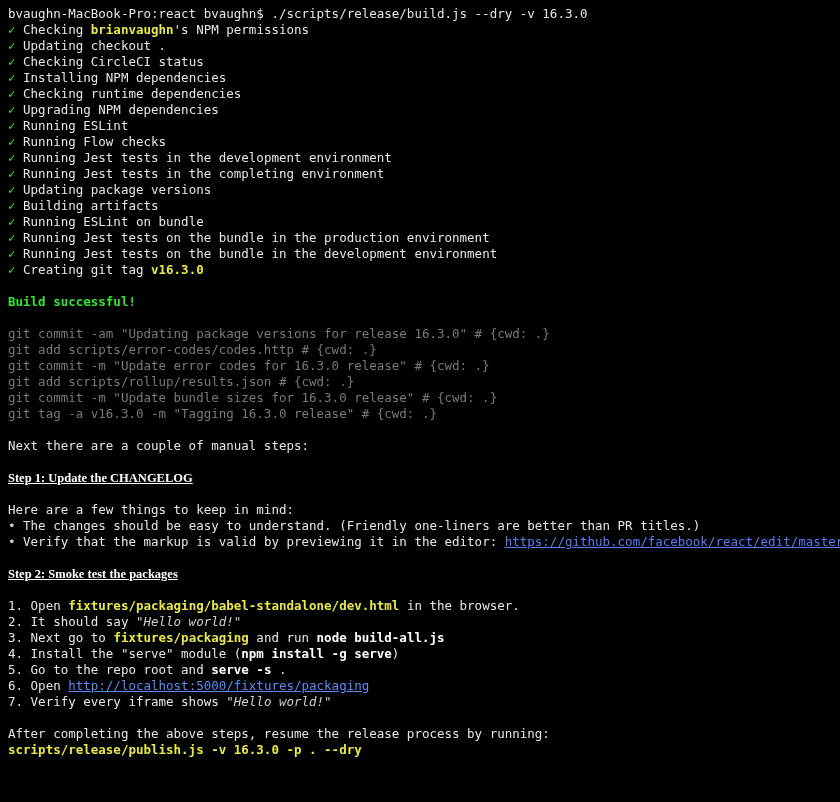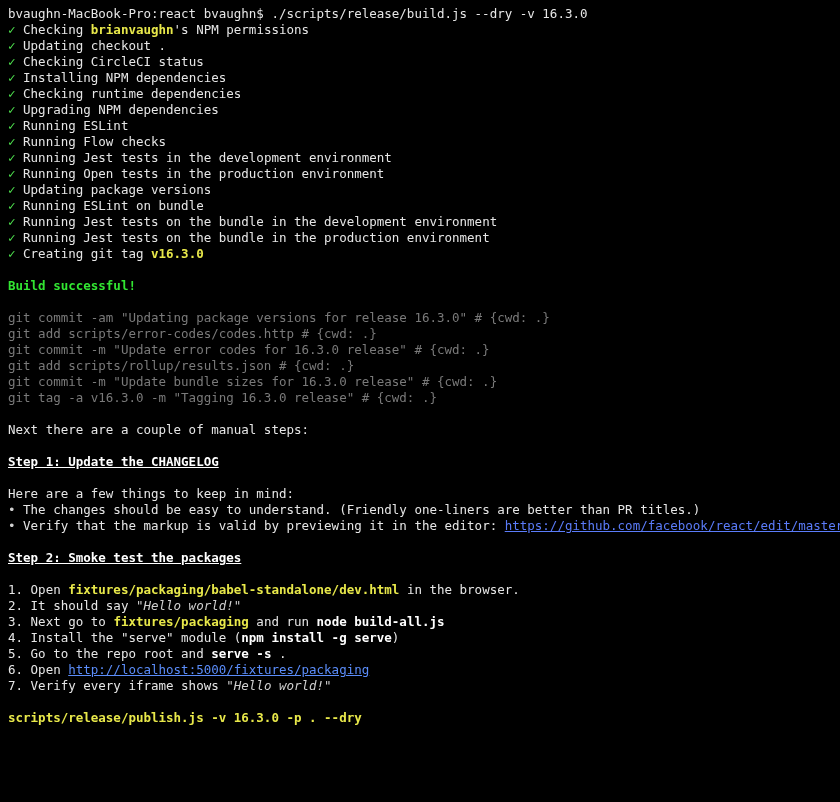--- a/index.html
+++ b/index.html
@@ -28,21 +28,21 @@
   }
   .blank { height: 16px; }
   .check {
     color: #4ee24e;
   }
   .white { color: #e6e6e6; }
   .yellow { color: #e8e84a; font-weight: bold; }
   .green-bold { color: #32e632; font-weight: bold; }
   .dim { color: #7a7a7a; }
   .bold-white { color: #ffffff; font-weight: bold; }
-  .underline-white { color: #ffffff; font-weight: bold; text-decoration: underline; }
+  .underline-white { color: #ffffff; font-weight: bold; text-decoration: underline; font-family: Liberation Serif, serif; }
   .link { color: #5b7cfa; text-decoration: underline; }
   .link2 { color: #5b8dfa; text-decoration: underline; }
   .italic { font-style: italic; color: #d0d0d0; }
   .bullet { color: #d0d0d0; }
   .cmdline { color: #e8e84a; font-weight: bold; }
 </style>
 </head>
 <body>
 
 <div class="terminal">
@@ -52,25 +52,26 @@
   <div>
     <div class="line"><span class="check">✓</span><span class="white"> </span><span class="white">Checking </span><span class="yellow">brianvaughn</span><span class="white">'s NPM permissions</span></div>
     <div class="line"><span class="check">✓</span><span class="white"> </span><span class="white">Updating checkout </span><span class="yellow"></span><span class="white">.</span></div>
     <div class="line"><span class="check">✓</span><span class="white"> </span><span class="white">Checking CircleCI status</span><span class="yellow"></span><span class="white"></span></div>
     <div class="line"><span class="check">✓</span><span class="white"> </span><span class="white">Installing NPM dependencies</span><span class="yellow"></span><span class="white"></span></div>
     <div class="line"><span class="check">✓</span><span class="white"> </span><span class="white">Checking runtime dependencies</span><span class="yellow"></span><span class="white"></span></div>
     <div class="line"><span class="check">✓</span><span class="white"> </span><span class="white">Upgrading NPM dependencies</span><span class="yellow"></span><span class="white"></span></div>
     <div class="line"><span class="check">✓</span><span class="white"> </span><span class="white">Running ESLint</span><span class="yellow"></span><span class="white"></span></div>
     <div class="line"><span class="check">✓</span><span class="white"> </span><span class="white">Running Flow checks</span><span class="yellow"></span><span class="white"></span></div>
     <div class="line"><span class="check">✓</span><span class="white"> </span><span class="white">Running Jest tests in the development environment</span><span class="yellow"></span><span class="white"></span></div>
-    <div class="line"><span class="check">✓</span><span class="white"> </span><span class="white">Running Open tests in the production environment</span><span class="yellow"></span><span class="white"></span></div>
+    <div class="line"><span class="check">✓</span><span class="white"> </span><span class="white">Running Jest tests in the completing environment</span><span class="yellow"></span><span class="white"></span></div>
     <div class="line"><span class="check">✓</span><span class="white"> </span><span class="white">Updating package versions</span><span class="yellow"></span><span class="white"></span></div>
+    <div class="line"><span class="check">✓</span><span class="white"> </span><span class="white">Building artifacts</span><span class="yellow"></span><span class="white"></span></div>
     <div class="line"><span class="check">✓</span><span class="white"> </span><span class="white">Running ESLint on bundle</span><span class="yellow"></span><span class="white"></span></div>
+    <div class="line"><span class="check">✓</span><span class="white"> </span><span class="white">Running Jest tests on the bundle in the production environment</span><span class="yellow"></span><span class="white"></span></div>
     <div class="line"><span class="check">✓</span><span class="white"> </span><span class="white">Running Jest tests on the bundle in the development environment</span><span class="yellow"></span><span class="white"></span></div>
-    <div class="line"><span class="check">✓</span><span class="white"> </span><span class="white">Running Jest tests on the bundle in the production environment</span><span class="yellow"></span><span class="white"></span></div>
     <div class="line"><span class="check">✓</span><span class="white"> </span><span class="white">Creating git tag </span><span class="yellow">v16.3.0</span><span class="white"></span></div>
   </div>
 
   <div class="blank"></div>
   <div class="line"><span class="green-bold">Build successful!</span></div>
   <div class="blank"></div>
 
 
   <div>
     <div class="line dim">git commit -am "Updating package versions for release 16.3.0" # {cwd: .}</div>
@@ -102,15 +103,16 @@
     <div class="line"><span class="white">1. </span><span class="white">Open </span><span class="yellow">fixtures/packaging/babel-standalone/dev.html</span><span class="white"> in the browser.</span></div>
     <div class="line"><span class="white">2. </span><span class="white">It should say </span><span class="italic">"Hello world!"</span></div>
     <div class="line"><span class="white">3. </span><span class="white">Next go to </span><span class="yellow">fixtures/packaging</span><span class="white"> and run </span><span class="bold-white">node build-all.js</span></div>
     <div class="line"><span class="white">4. </span><span class="white">Install the "serve" module (</span><span class="bold-white">npm install -g serve</span><span class="white">)</span></div>
     <div class="line"><span class="white">5. </span><span class="white">Go to the repo root and </span><span class="bold-white">serve -s </span><span class="white">.</span></div>
     <div class="line"><span class="white">6. </span><span class="white">Open </span><span class="link2">http://localhost:5000/fixtures/packaging</span></div>
     <div class="line"><span class="white">7. </span><span class="white">Verify every iframe shows </span><span class="italic">"Hello world!"</span></div>
   </div>
 
   <div class="blank"></div>
+  <div class="line white">After completing the above steps, resume the release process by running:</div>
   <div class="line"><span class="cmdline">scripts/release/publish.js -v 16.3.0 -p . --dry</span></div>
 
 </div>
 
 </body></html>

